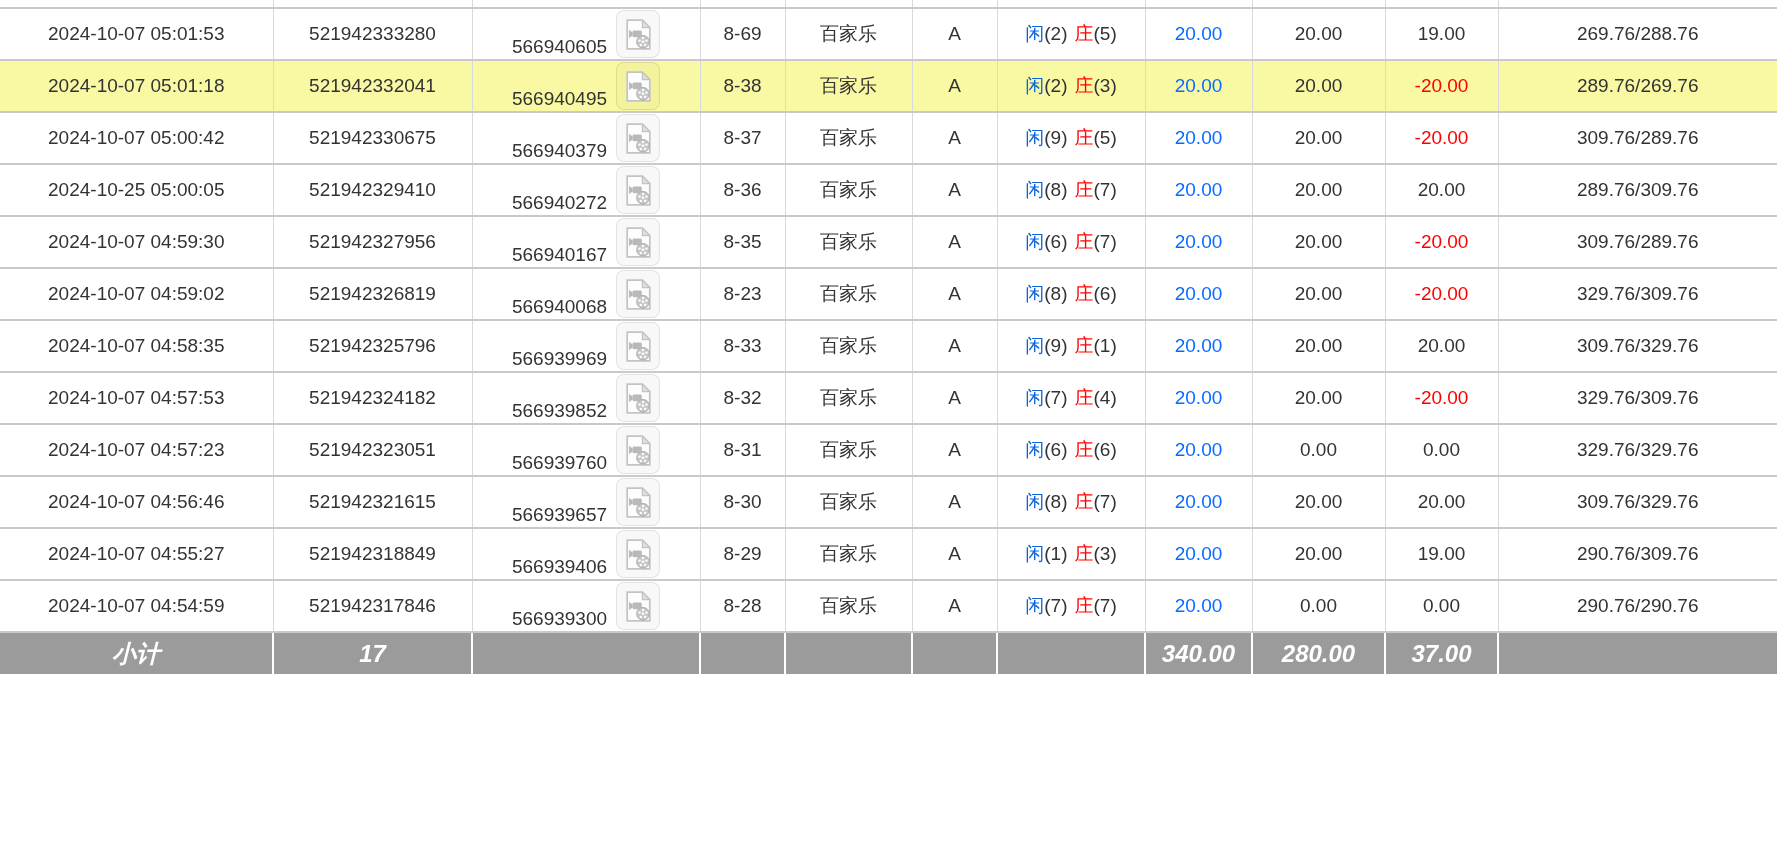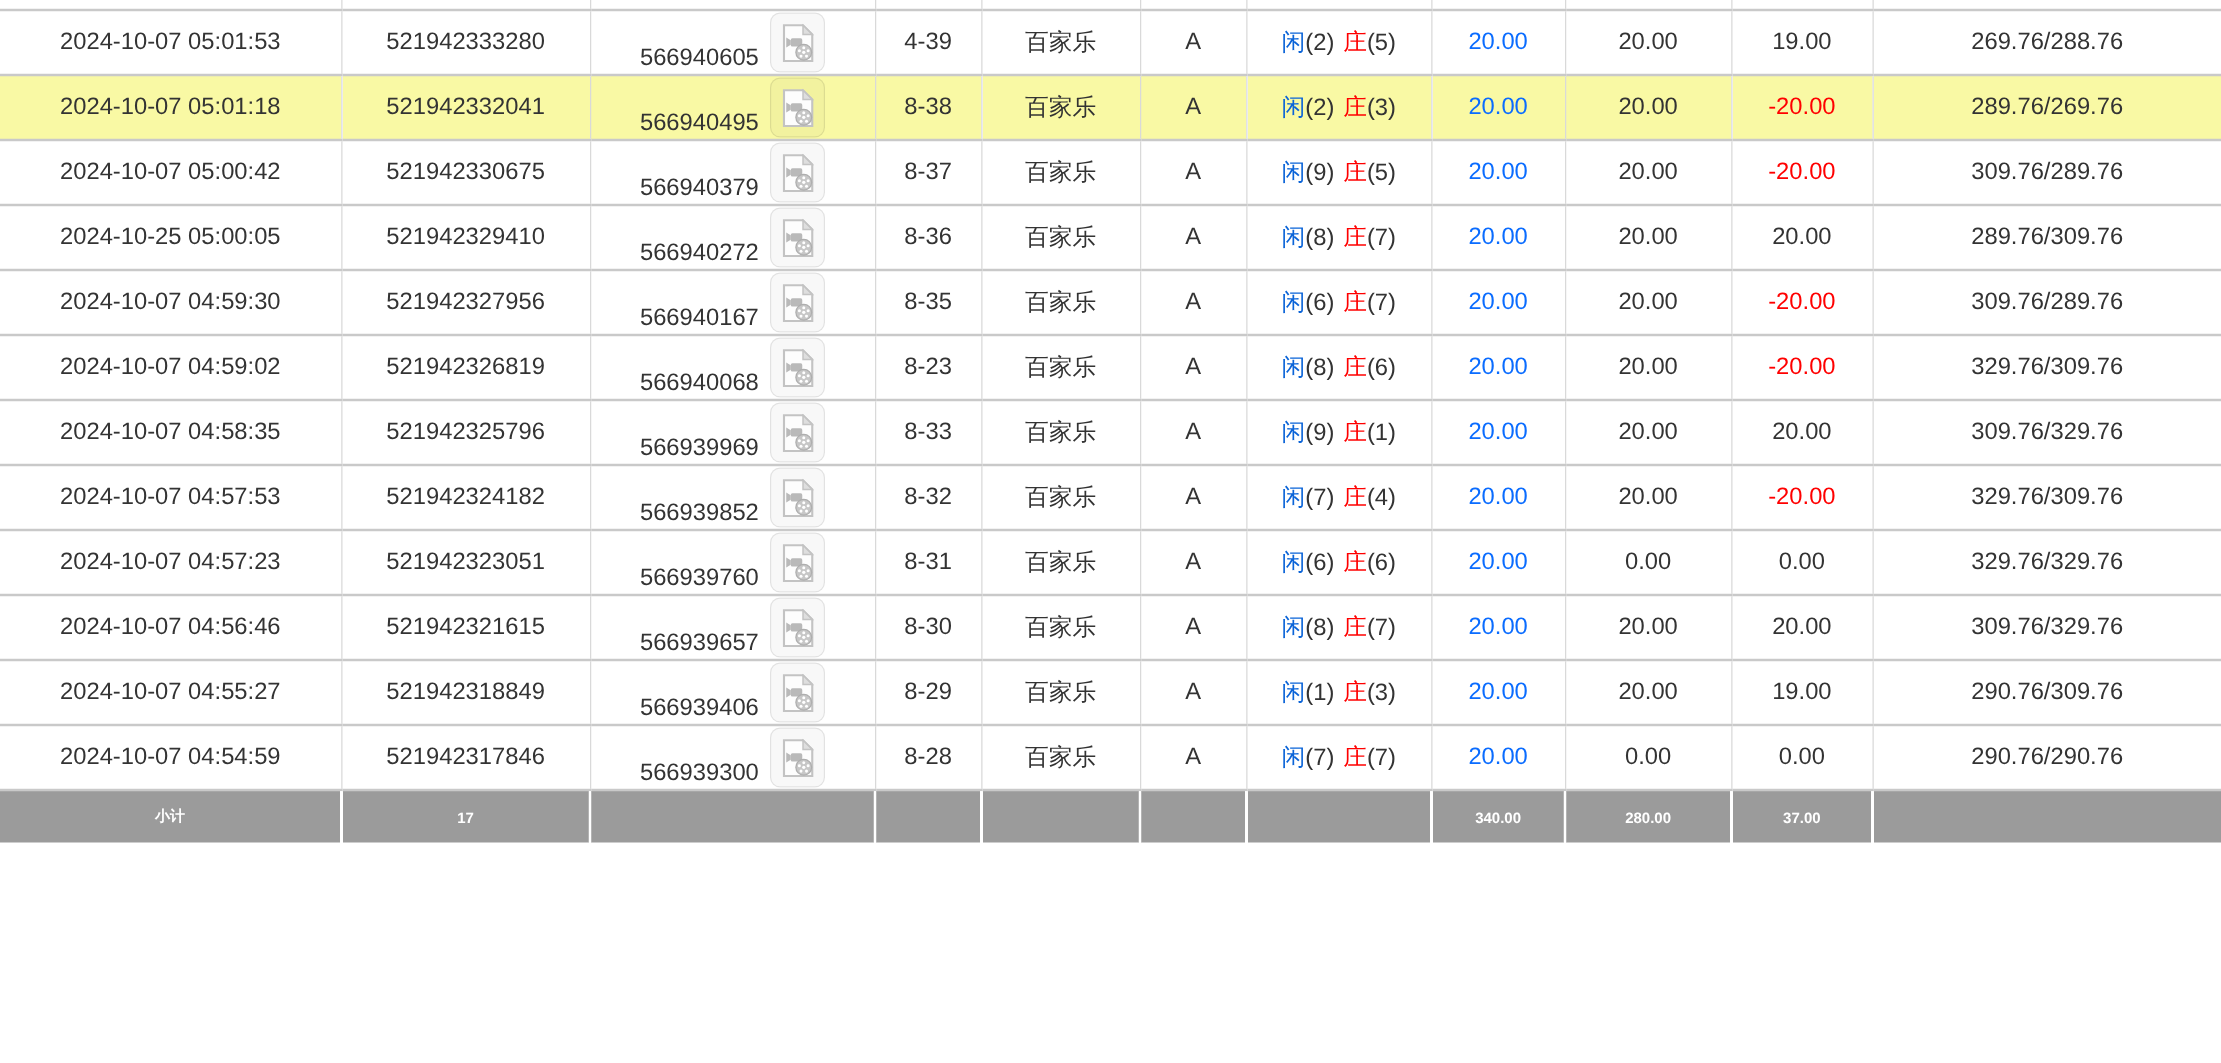--- a/index.html
+++ b/index.html
@@ -41,22 +41,22 @@
     cursor:pointer;padding:0;
   }
   .amount-link{color:var(--link-blue,#0a6cff);text-decoration:none;cursor:pointer;}
   .player{color:var(--player-blue,#0b64d8);}
   .banker{color:var(--banker-red,#ff0000);margin-left:7px;}
   .score{color:var(--text-dark,#333);}
   td.neg{color:var(--negative-red,#ff0000);}
   tr.subtotal-row{height:42px;}
   tr.subtotal-row td{
     background:var(--subtotal-gray,#9b9b9b);
-    color:#ffffff;font-weight:bold;font-size:12px;
-    border-left:2px solid #ffffff;border-bottom:none;
+    color:#ffffff;font-weight:bold;font-size:24px;
+    border-left:2px solid #ffffff;border-bottom:none;font-style:italic;
   }
   tr.subtotal-row td:first-child{border-left:none;}
 </style>
 </head>
 <body>
 
 <table>
   <colgroup>
     <col style="width:273px">
       <col style="width:199px">
@@ -100,21 +100,21 @@
             <circle cx="18" cy="22.8" r="1.3" fill="#ffffff"></circle>
             <circle cx="18" cy="19.1" r="1.2" fill="#ffffff"></circle>
             <circle cx="21.5" cy="21.6" r="1.2" fill="#ffffff"></circle>
             <circle cx="20.2" cy="25.9" r="1.2" fill="#ffffff"></circle>
             <circle cx="15.8" cy="25.9" r="1.2" fill="#ffffff"></circle>
             <circle cx="14.5" cy="21.6" r="1.2" fill="#ffffff"></circle>
           </svg>
         </button>
       </div>
     </td>
-    <td>4-39</td>
+    <td>8-69</td>
     <td>百家乐</td>
     <td>A</td>
     <td>
       <span class="player">闲</span><span class="score">(2)</span><span class="banker">庄</span><span class="score">(5)</span>
     </td>
     <td>
       <a class="amount-link">20.00</a>
     </td>
     <td>20.00</td>
     <td>19.00</td>

